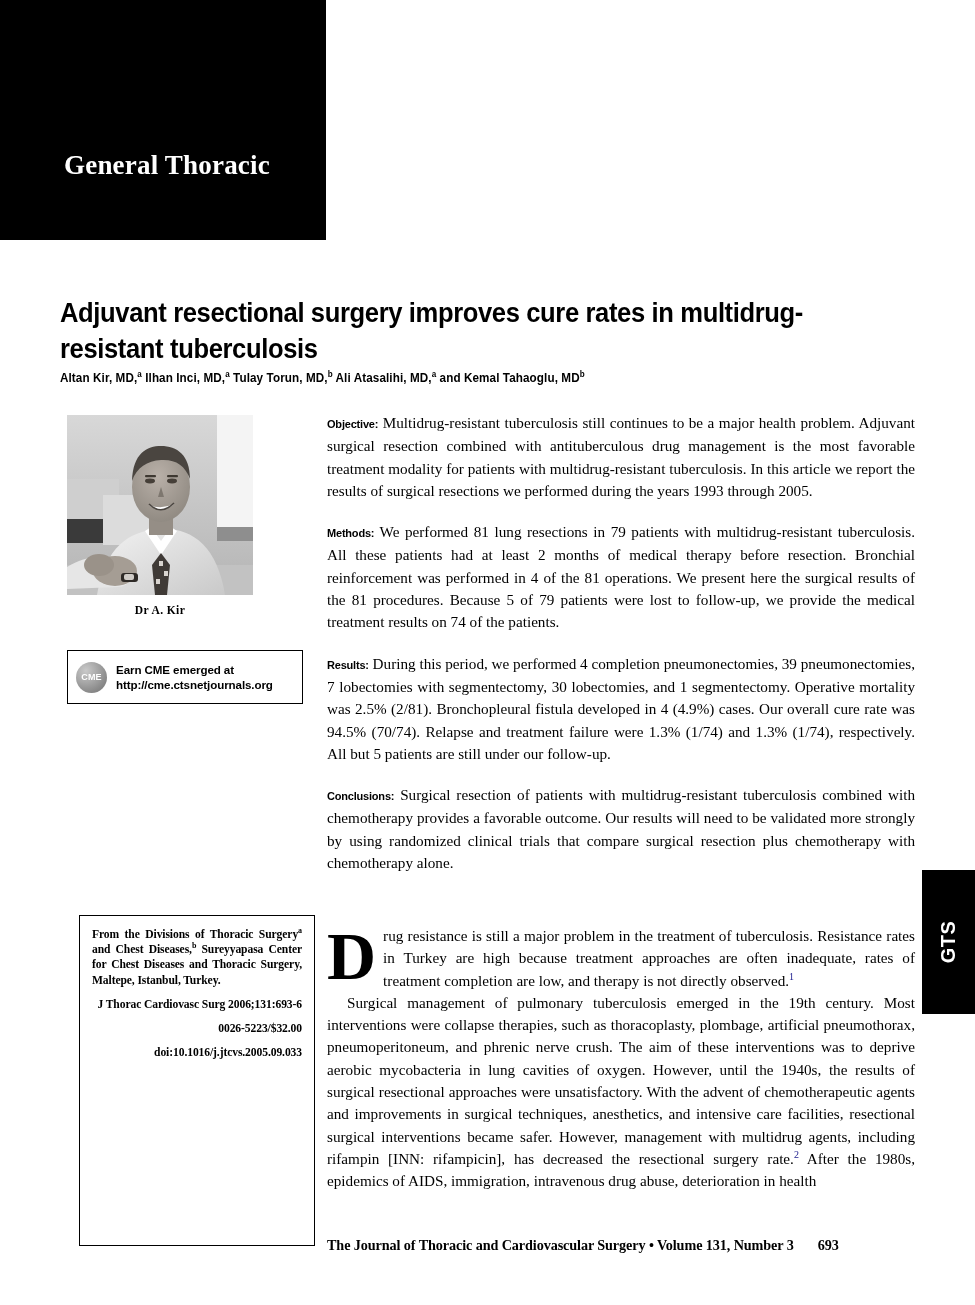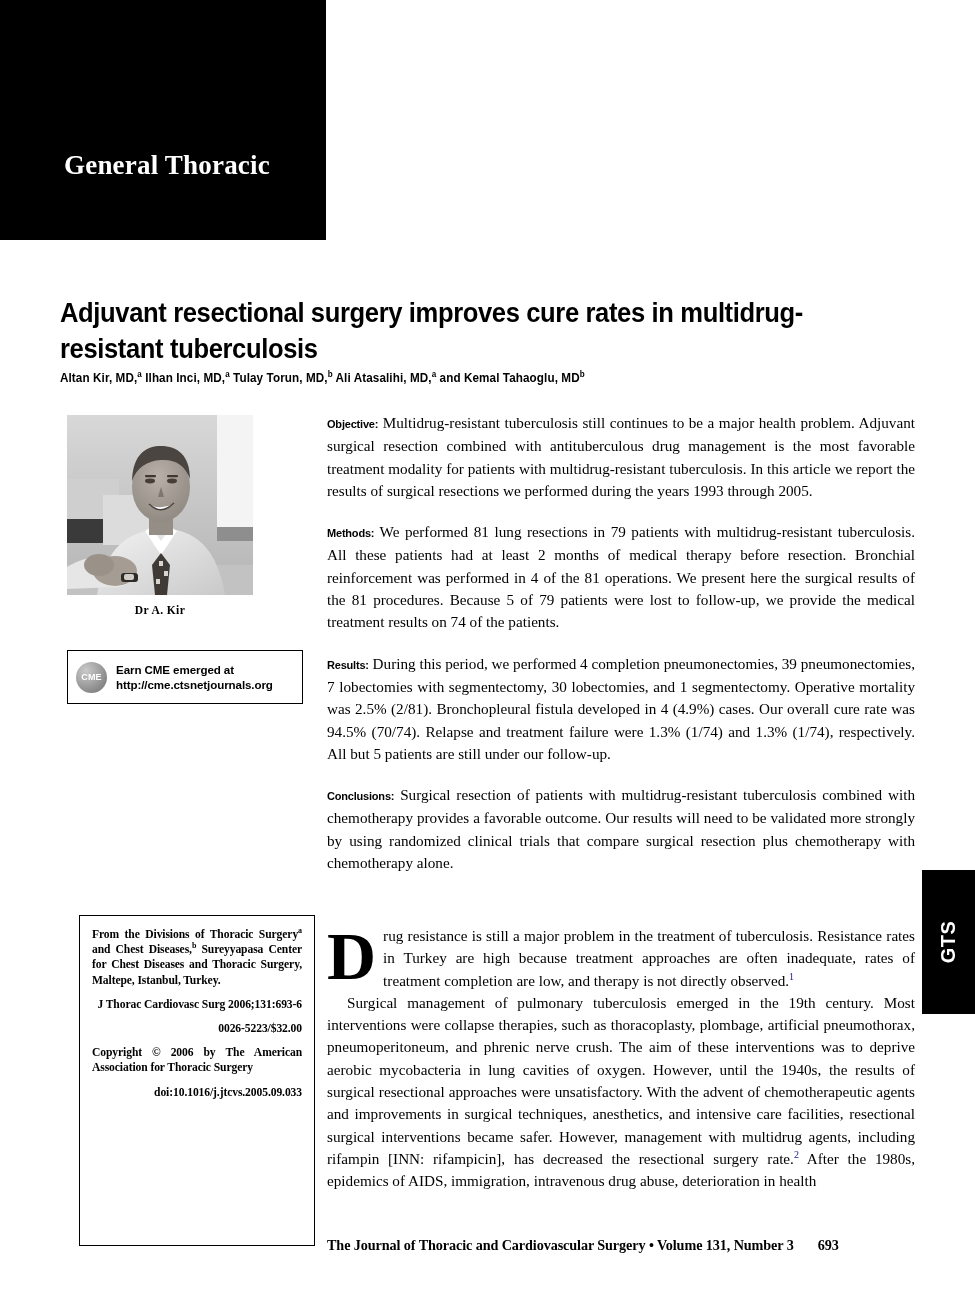--- a/index.html
+++ b/index.html
@@ -337,21 +337,20 @@
   <p><span class="abs-label">Objective:</span><span> Multidrug-resistant tuberculosis still continues to be a major health problem. Adjuvant surgical resection combined with antituberculous drug management is the most favorable treatment modality for patients with multidrug-resistant tuberculosis. In this article we report the results of surgical resections we performed during the years 1993 through 2005.</span></p>
   <p><span class="abs-label">Methods:</span><span> We performed 81 lung resections in 79 patients with multidrug-resistant tuberculosis. All these patients had at least 2 months of medical therapy before resection. Bronchial reinforcement was performed in 4 of the 81 operations. We present here the surgical results of the 81 procedures. Because 5 of 79 patients were lost to follow-up, we provide the medical treatment results on 74 of the patients.</span></p>
   <p><span class="abs-label">Results:</span><span> During this period, we performed 4 completion pneumonectomies, 39 pneumonectomies, 7 lobectomies with segmentectomy, 30 lobectomies, and 1 segmentectomy. Operative mortality was 2.5% (2/81). Bronchopleural fistula developed in 4 (4.9%) cases. Our overall cure rate was 94.5% (70/74). Relapse and treatment failure were 1.3% (1/74) and 1.3% (1/74), respectively. All but 5 patients are still under our follow-up.</span></p>
   <p><span class="abs-label">Conclusions:</span><span> Surgical resection of patients with multidrug-resistant tuberculosis combined with chemotherapy provides a favorable outcome. Our results will need to be validated more strongly by using randomized clinical trials that compare surgical resection plus chemotherapy with chemotherapy alone.</span></p>
 </div>
 
 <div class="footnote-box">
   <p><span>From the Divisions of Thoracic Surgery</span><sup>a</sup><span> and Chest Diseases,</span><sup>b</sup><span> Sureyyapasa Center for Chest Diseases and Thoracic Surgery, Maltepe, Istanbul, Turkey.</span></p>
   <p class="nojust">J Thorac Cardiovasc Surg 2006;131:693-6</p>
   <p class="nojust">0026-5223/$32.00</p>
-  <p>Copyright © 2006 by The American Association for Thoracic Surgery</p>
   <p class="nojust">doi:10.1016/j.jtcvs.2005.09.033</p>
 </div>
 
 <div class="bodytext">
   <p><span class="dropcap">D</span><span>rug resistance is still a major problem in the treatment of tuberculosis. Resistance rates in Turkey are high because treatment approaches are often inadequate, rates of treatment completion are low, and therapy is not directly observed.</span><span class="refmark">1</span></p>
   <p class="indent"><span>Surgical management of pulmonary tuberculosis emerged in the 19th century. Most interventions were collapse therapies, such as thoracoplasty, plombage, artificial pneumothorax, pneumoperitoneum, and phrenic nerve crush. The aim of these interventions was to deprive aerobic mycobacteria in lung cavities of oxygen. However, until the 1940s, the results of surgical resectional approaches were unsatisfactory. With the advent of chemotherapeutic agents and improvements in surgical techniques, anesthetics, and intensive care facilities, resectional surgical interventions became safer. However, management with multidrug agents, including rifampin [INN: rifampicin], has decreased the resectional surgery rate.</span><span class="refmark">2</span><span> After the 1980s, epidemics of AIDS, immigration, intravenous drug abuse, deterioration in health</span></p>
 </div>
 
 <div class="gts-tab">
   <div class="gts-label">GTS</div>

